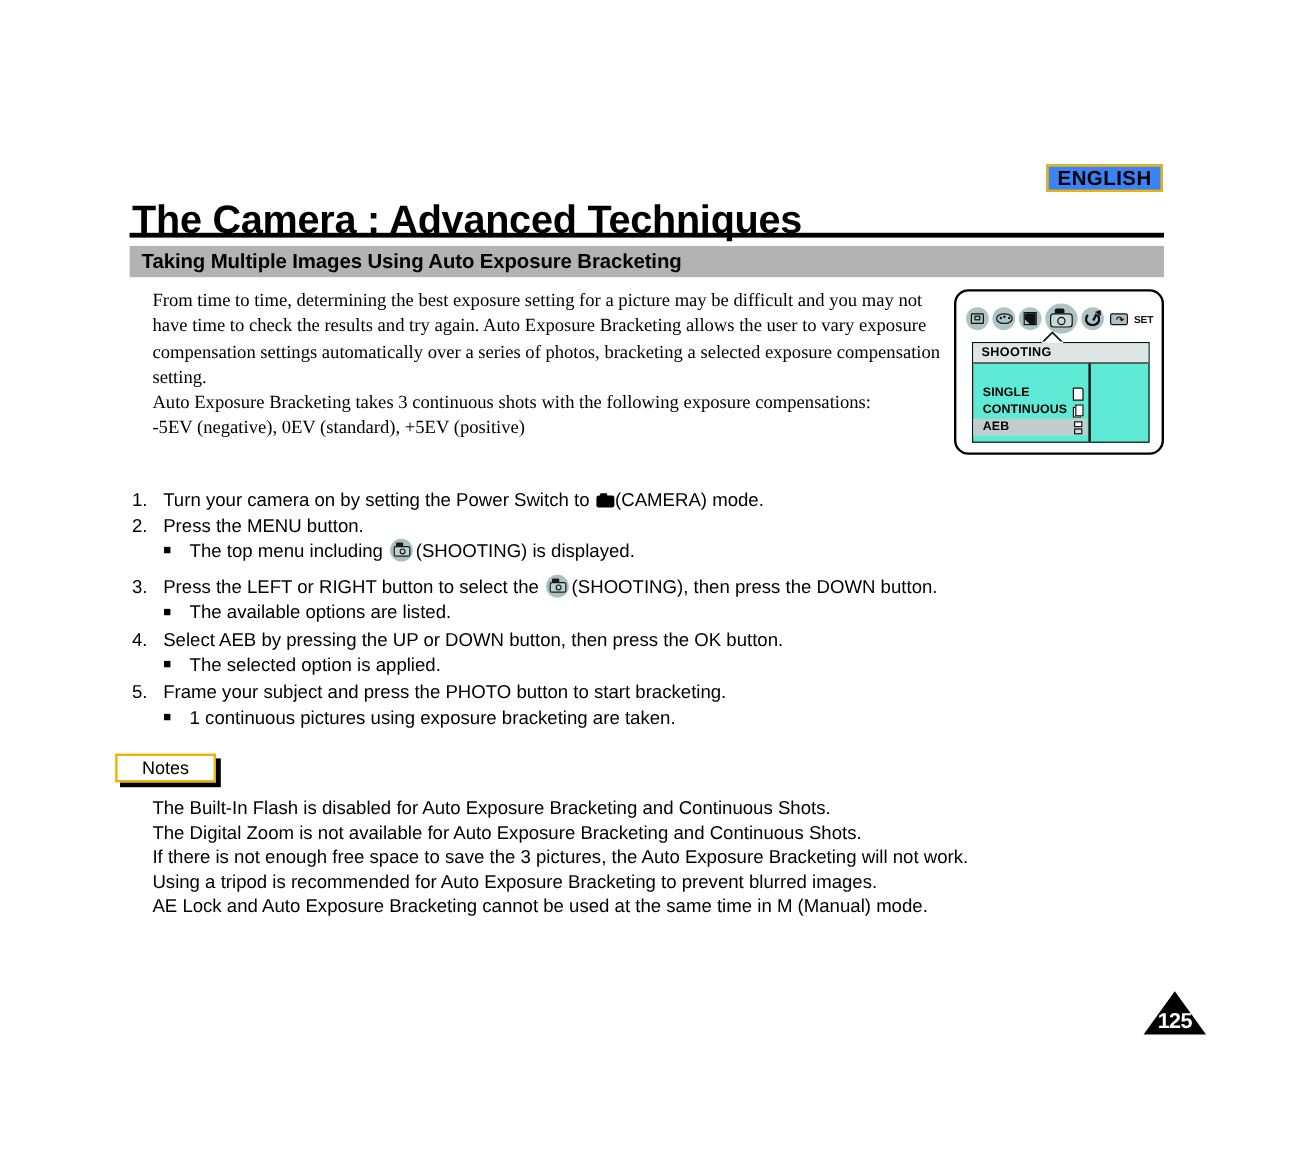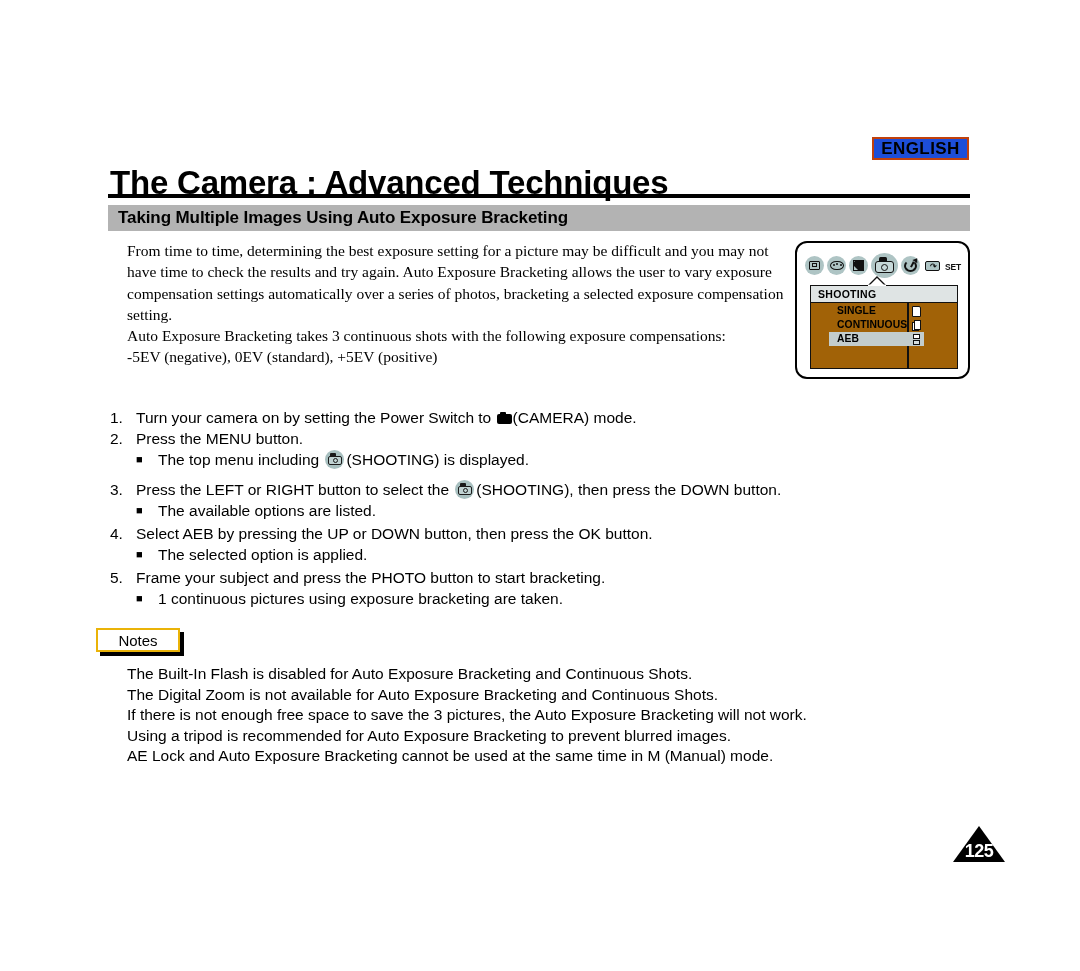--- a/index.html
+++ b/index.html
@@ -16,22 +16,22 @@
     overflow: hidden;
   }
 
   
   .english-badge {
     position: absolute;
     left: 872px;
     top: 137px;
     width: 97px;
     height: 23px;
-    border: 2px solid #c2410c;
-    background: #1d4ed8;
+    border: 2px solid #eab308;
+    background: #3b82f6;
     display: flex;
     align-items: center;
     justify-content: center;
     font-size: 17px;
     font-weight: bold;
     letter-spacing: 0.4px;
     box-sizing: border-box;
   }
 
   
@@ -434,21 +434,21 @@
   }
 
   
   .lcd-menu {
     position: absolute;
     left: 13px;
     top: 42px;
     width: 148px;
     height: 84px;
     border: 1.6px solid #111;
-    background: #a16207;
+    background: #5eead4;
     box-sizing: border-box;
   }
   .lcd-menu-title {
     position: absolute;
     left: 0; top: 0;
     width: 100%;
     height: 17px;
     background: #dfe4e4;
     border-bottom: 1.3px solid #111;
     box-sizing: border-box;
@@ -462,23 +462,22 @@
     position: absolute;
     left: 96px;
     top: 17px;
     width: 1.5px;
     height: 65px;
     background: #111;
   }
   .lcd-opts {
     position: absolute;
     left: 0;
-    top: 18px;
+    top: 35px;
     width: 95px;
-    padding-left: 18px;
   }
   .lcd-opt {
     position: relative;
     height: 14px;
     font-size: 10.3px;
     font-weight: bold;
     letter-spacing: 0.1px;
     line-height: 14px;
     padding-left: 8px;
     box-sizing: border-box;

